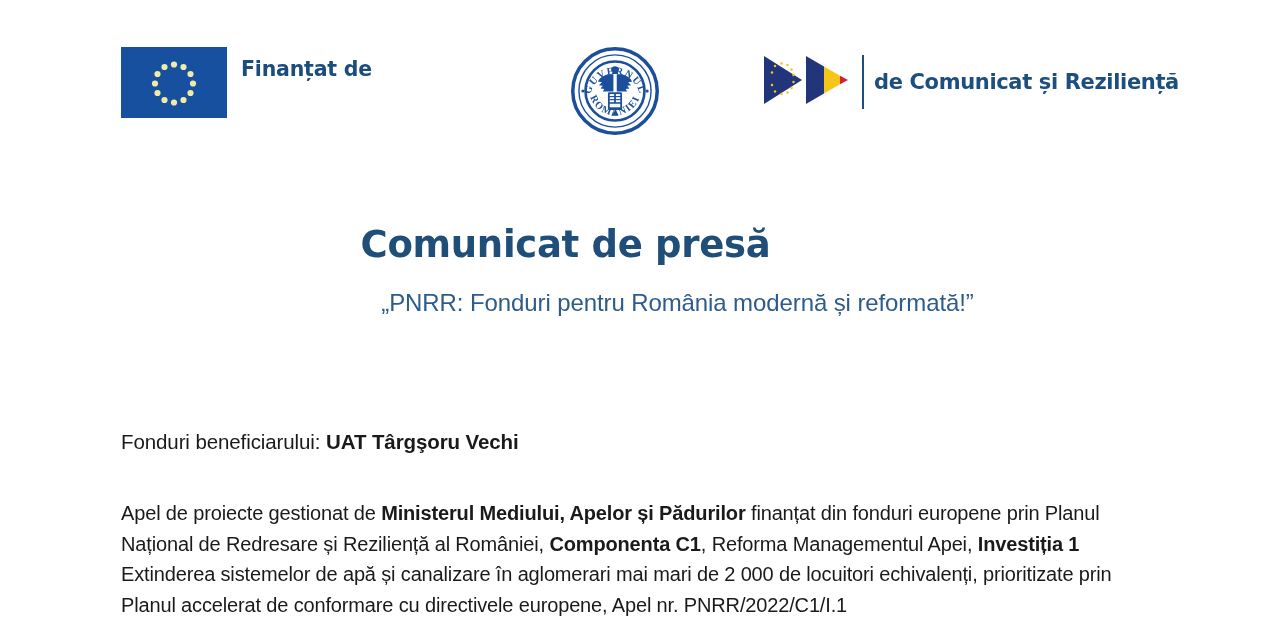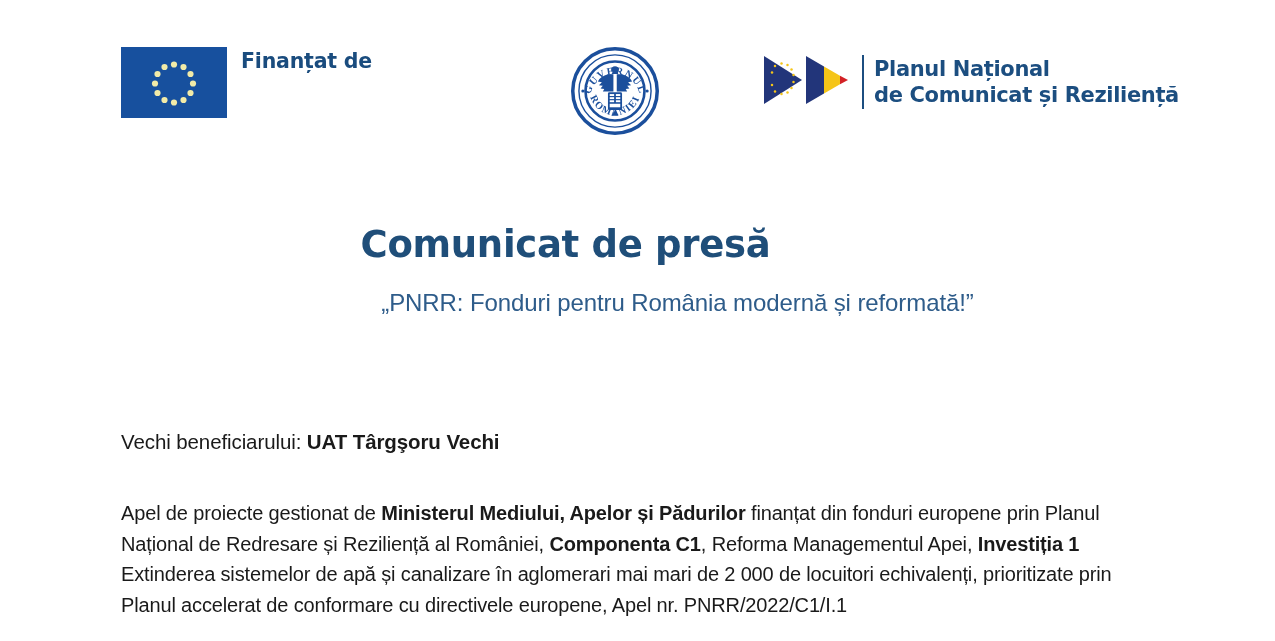--- a/index.html
+++ b/index.html
@@ -40,20 +40,21 @@
     position: relative;
     flex: 0 0 auto;
   }
   .eu-stars {
     position: absolute;
     inset: 0;
   }
   .eu-text-block {
     margin-left: 14px;
     padding-top: 2px;
+    margin-top: 8px;
   }
   .eu-title {
     font-family: "DejaVu Sans", sans-serif;
     font-weight: bold;
     font-size: 20.5px;
     line-height: 25px;
     color: #1A4C7E;
     letter-spacing: -0.2px;
     white-space: nowrap;
   }
@@ -243,26 +244,25 @@
           <circle cx="10" cy="20.5" r="1.25"></circle>
         </g>
 
         <path d="M44 4 L44 52 L62 41.6 L62 14.4 Z" fill="#22357A"></path>
         <path d="M62 14.4 L62 41.6 L78 32.3 L78 23.7 Z" fill="#F5C518"></path>
         <path d="M78 23.7 L78 32.3 L86 28 Z" fill="#D32125"></path>
       </svg>
     </div>
     <div class="pnrr-divider"></div>
     <div>
-      <div class="pnrr-text">Planul Național</div>
       <div class="pnrr-text">de Comunicat și Reziliență</div>
     </div>
   </div>
 </div>
 
 <div class="doc-title">Comunicat de presă</div>
 <div class="doc-subtitle">„PNRR: Fonduri pentru România modernă și reformată!”</div>
 
 <div class="body-block">
-  <div class="beneficiary-line"><span>Vechi beneficiarului: </span><b>UAT Târgşoru Vechi</b></div>
+  <div class="beneficiary-line"><span>Fonduri beneficiarului: </span><b>UAT Târgşoru Vechi</b></div>
 </div>
 
 <div class="paragraph"><span>Apel de proiecte gestionat de </span><b>Ministerul Mediului, Apelor și Pădurilor</b><span> finanțat din fonduri europene prin Planul Național de Redresare și Reziliență al României, </span><b>Componenta C1</b><span>, Reforma Managementul Apei, </span><b>Investiția 1</b><span> Extinderea sistemelor de apă și canalizare în aglomerari mai mari de 2 000 de locuitori echivalenți, prioritizate prin Planul accelerat de conformare cu directivele europene, Apel nr. PNRR/2022/C1/I.1</span></div>
 
 </body></html>

